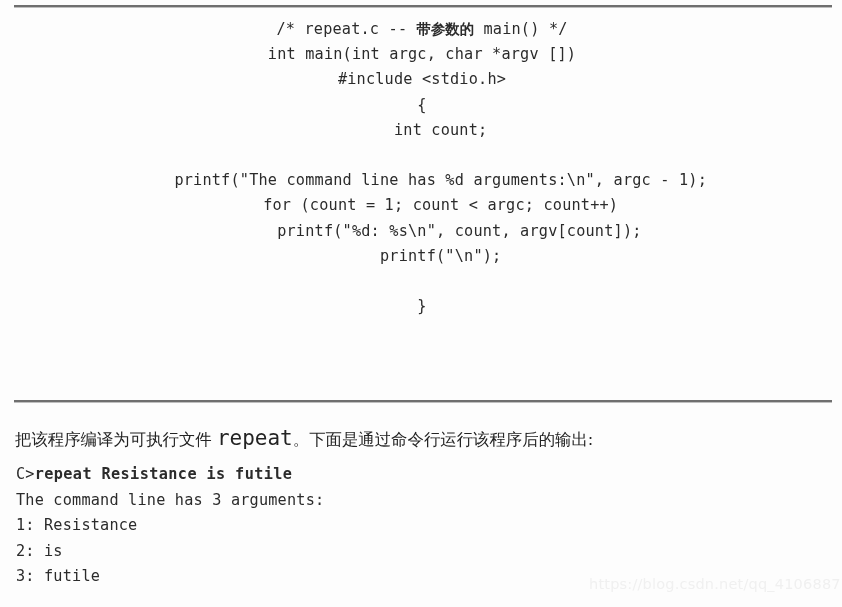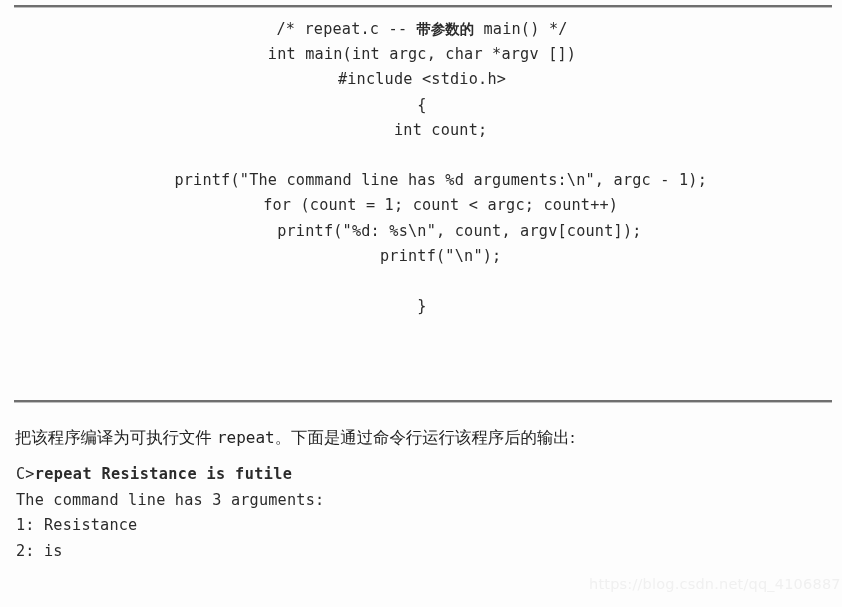--- a/index.html
+++ b/index.html
@@ -61,21 +61,21 @@
     top: 426px;
     width: 812px;
     font-family: "DejaVu Sans", sans-serif;
     font-size: 16.4px;
     line-height: 24px;
     color: #232323;
     white-space: pre;
   }
   .prose .mono {
     font-family: "DejaVu Sans Mono", "Liberation Mono", monospace;
-    font-size: 16px;
+    font-size: 21px;
   }
 
   .console-block {
     position: absolute;
     left: 16px;
     top: 462px;
     width: 800px;
   }
   .console-line {
     font-family: "DejaVu Sans Mono", "Liberation Mono", monospace;
@@ -126,17 +126,18 @@
 
   <div class="rule rule-mid"></div>
 
   <div class="prose"><span>把该程序编译为可执行文件 </span><span class="mono">repeat</span><span>。下面是通过命令行运行该程序后的输出:</span></div>
 
   <div class="console-block">
     <div class="console-line"><span class="prompt">C&gt;</span><span class="cmd">repeat Resistance is futile</span></div>
     <div class="console-line">The command line has 3 arguments:</div>
     <div class="console-line">1: Resistance</div>
     <div class="console-line">2: is</div>
+    <div class="console-line">3: futile</div>
   </div>
 
   <div class="watermark">https://blog.csdn.net/qq_41068877</div>
 
 </div>
 
 </body></html>

